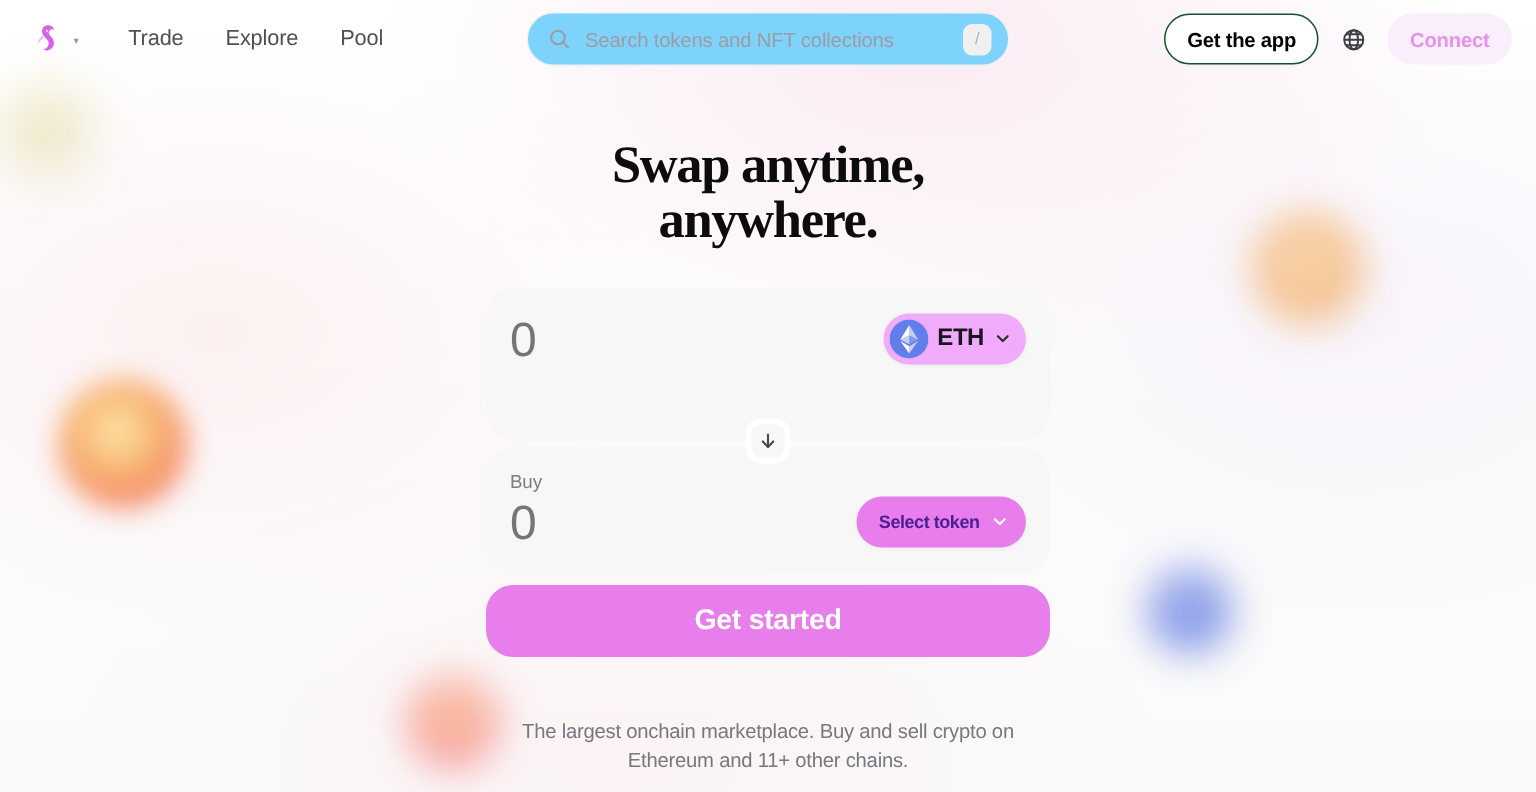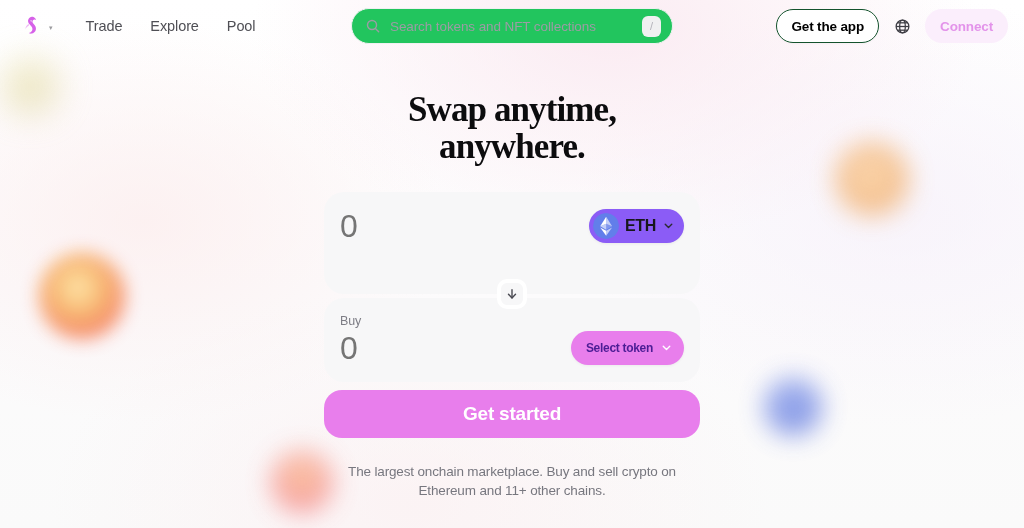--- a/index.html
+++ b/index.html
@@ -85,21 +85,21 @@
   .search-wrap {
     position: absolute;
     left: 50%;
     transform: translateX(-50%);
     width: 322px;
   }
   .search-box {
     display: flex;
     align-items: center;
     height: 36px;
-    background: #22c55e;
+    background: #7dd3fc;
     border: 1px solid #f0f0f1;
     border-radius: 18px;
     padding: 0 8px 0 13px;
     cursor: text;
   }
   .search-icon { flex: 0 0 auto; display: block; margin-right: 9px; }
   .search-input {
     flex: 1 1 auto;
     border: none;
     outline: none;
@@ -232,21 +232,21 @@
     width: 170px;
   }
 
   
   .token-chip {
     display: flex;
     align-items: center;
     gap: 6px;
     height: 34px;
     padding: 0 9px 0 4px;
-    background: #8b5cf6;
+    background: #f0abfc;
     border: none;
     border-radius: 17px;
     cursor: pointer;
     box-shadow: 0 1px 3px rgba(0,0,0,0.06);
     font-family: inherit;
   }
   .token-logo {
     width: 26px; height: 26px;
     border-radius: 50%;
     display: block;
@@ -310,21 +310,21 @@
     border-radius: 18px;
     color: #ffffff;
     font-family: inherit;
     font-size: 19px;
     font-weight: bold;
     letter-spacing: -0.2px;
     cursor: pointer;
   }
 
   .caption {
-    margin-top: 24px;
+    margin-top: 40px;
     width: 340px;
     text-align: center;
     font-size: 13.5px;
     line-height: 1.45;
     color: #77777f;
     letter-spacing: -0.15px;
   }
 </style>
 </head>
 <body>

